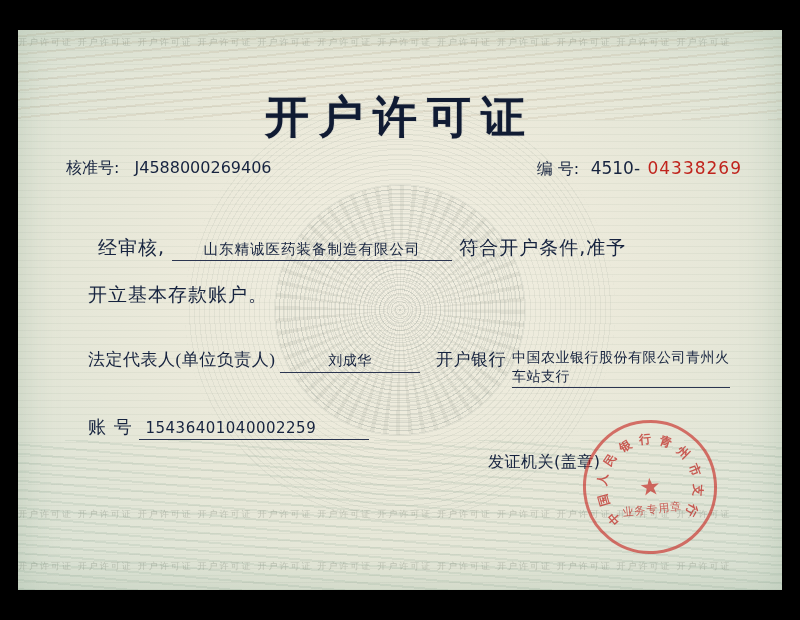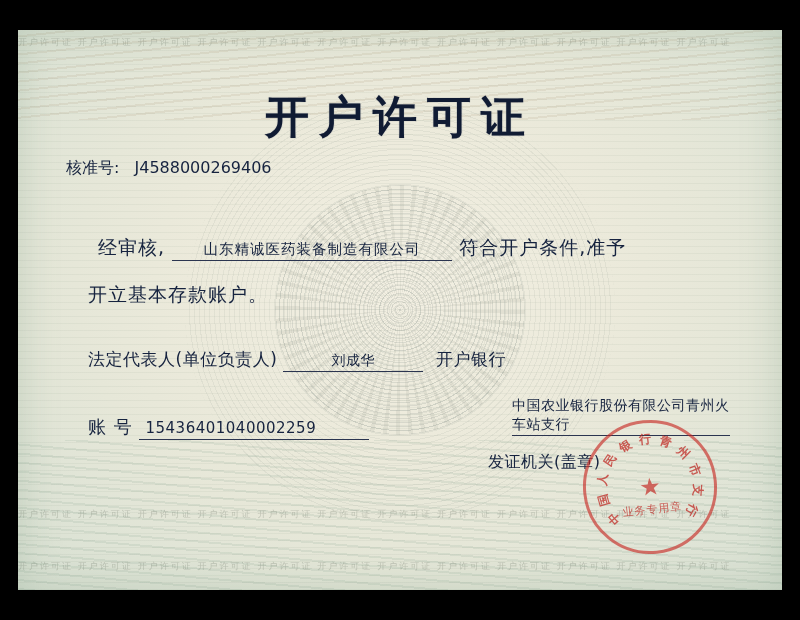--- a/index.html
+++ b/index.html
@@ -196,20 +196,21 @@
     left: 70px;
     font-size: 19px;
     letter-spacing: 1px;
   }
 
   .legal-row {
     top: 318px;
     left: 70px;
     font-size: 17px;
     letter-spacing: 0.5px;
+    font-family: Liberation Serif, serif;
   }
   .fill-legal {
     width: 128px;
     font-size: 14px;
   }
 
   .bank-row {
     top: 318px;
     left: 418px;
     font-size: 17px;
@@ -218,21 +219,20 @@
   .bank-value {
     display: inline-block;
     width: 218px;
     font-size: 14px;
     line-height: 19px;
     white-space: normal;
     vertical-align: top;
     border-bottom: 1px solid #2b3550;
     padding-bottom: 1px;
     text-align: left;
-    margin-top: 48px;
   }
 
   .account-row {
     top: 385px;
     left: 70px;
     font-size: 18px;
     letter-spacing: 1px;
   }
   .fill-account {
     width: 218px;
@@ -325,20 +325,25 @@
 
     <div class="content">
 
       <div class="title">开户许可证</div>
 
       <div class="row approval">
         <span class="lbl">核准号:</span>
         <span class="val">J4588000269406</span>
       </div>
 
+      <div class="row number">
+        <span class="lbl">编 号:</span>
+        <span class="num-black">4510-</span>
+        <span class="num-red">04338269</span>
+      </div>
 
       <div class="row para1">
         <span>经审核,</span>
         <span class="fill fill-company">山东精诚医药装备制造有限公司</span>
         <span>符合开户条件,准予</span>
       </div>
 
       <div class="row para2">开立基本存款账户。</div>
 
       <div class="row legal-row">

